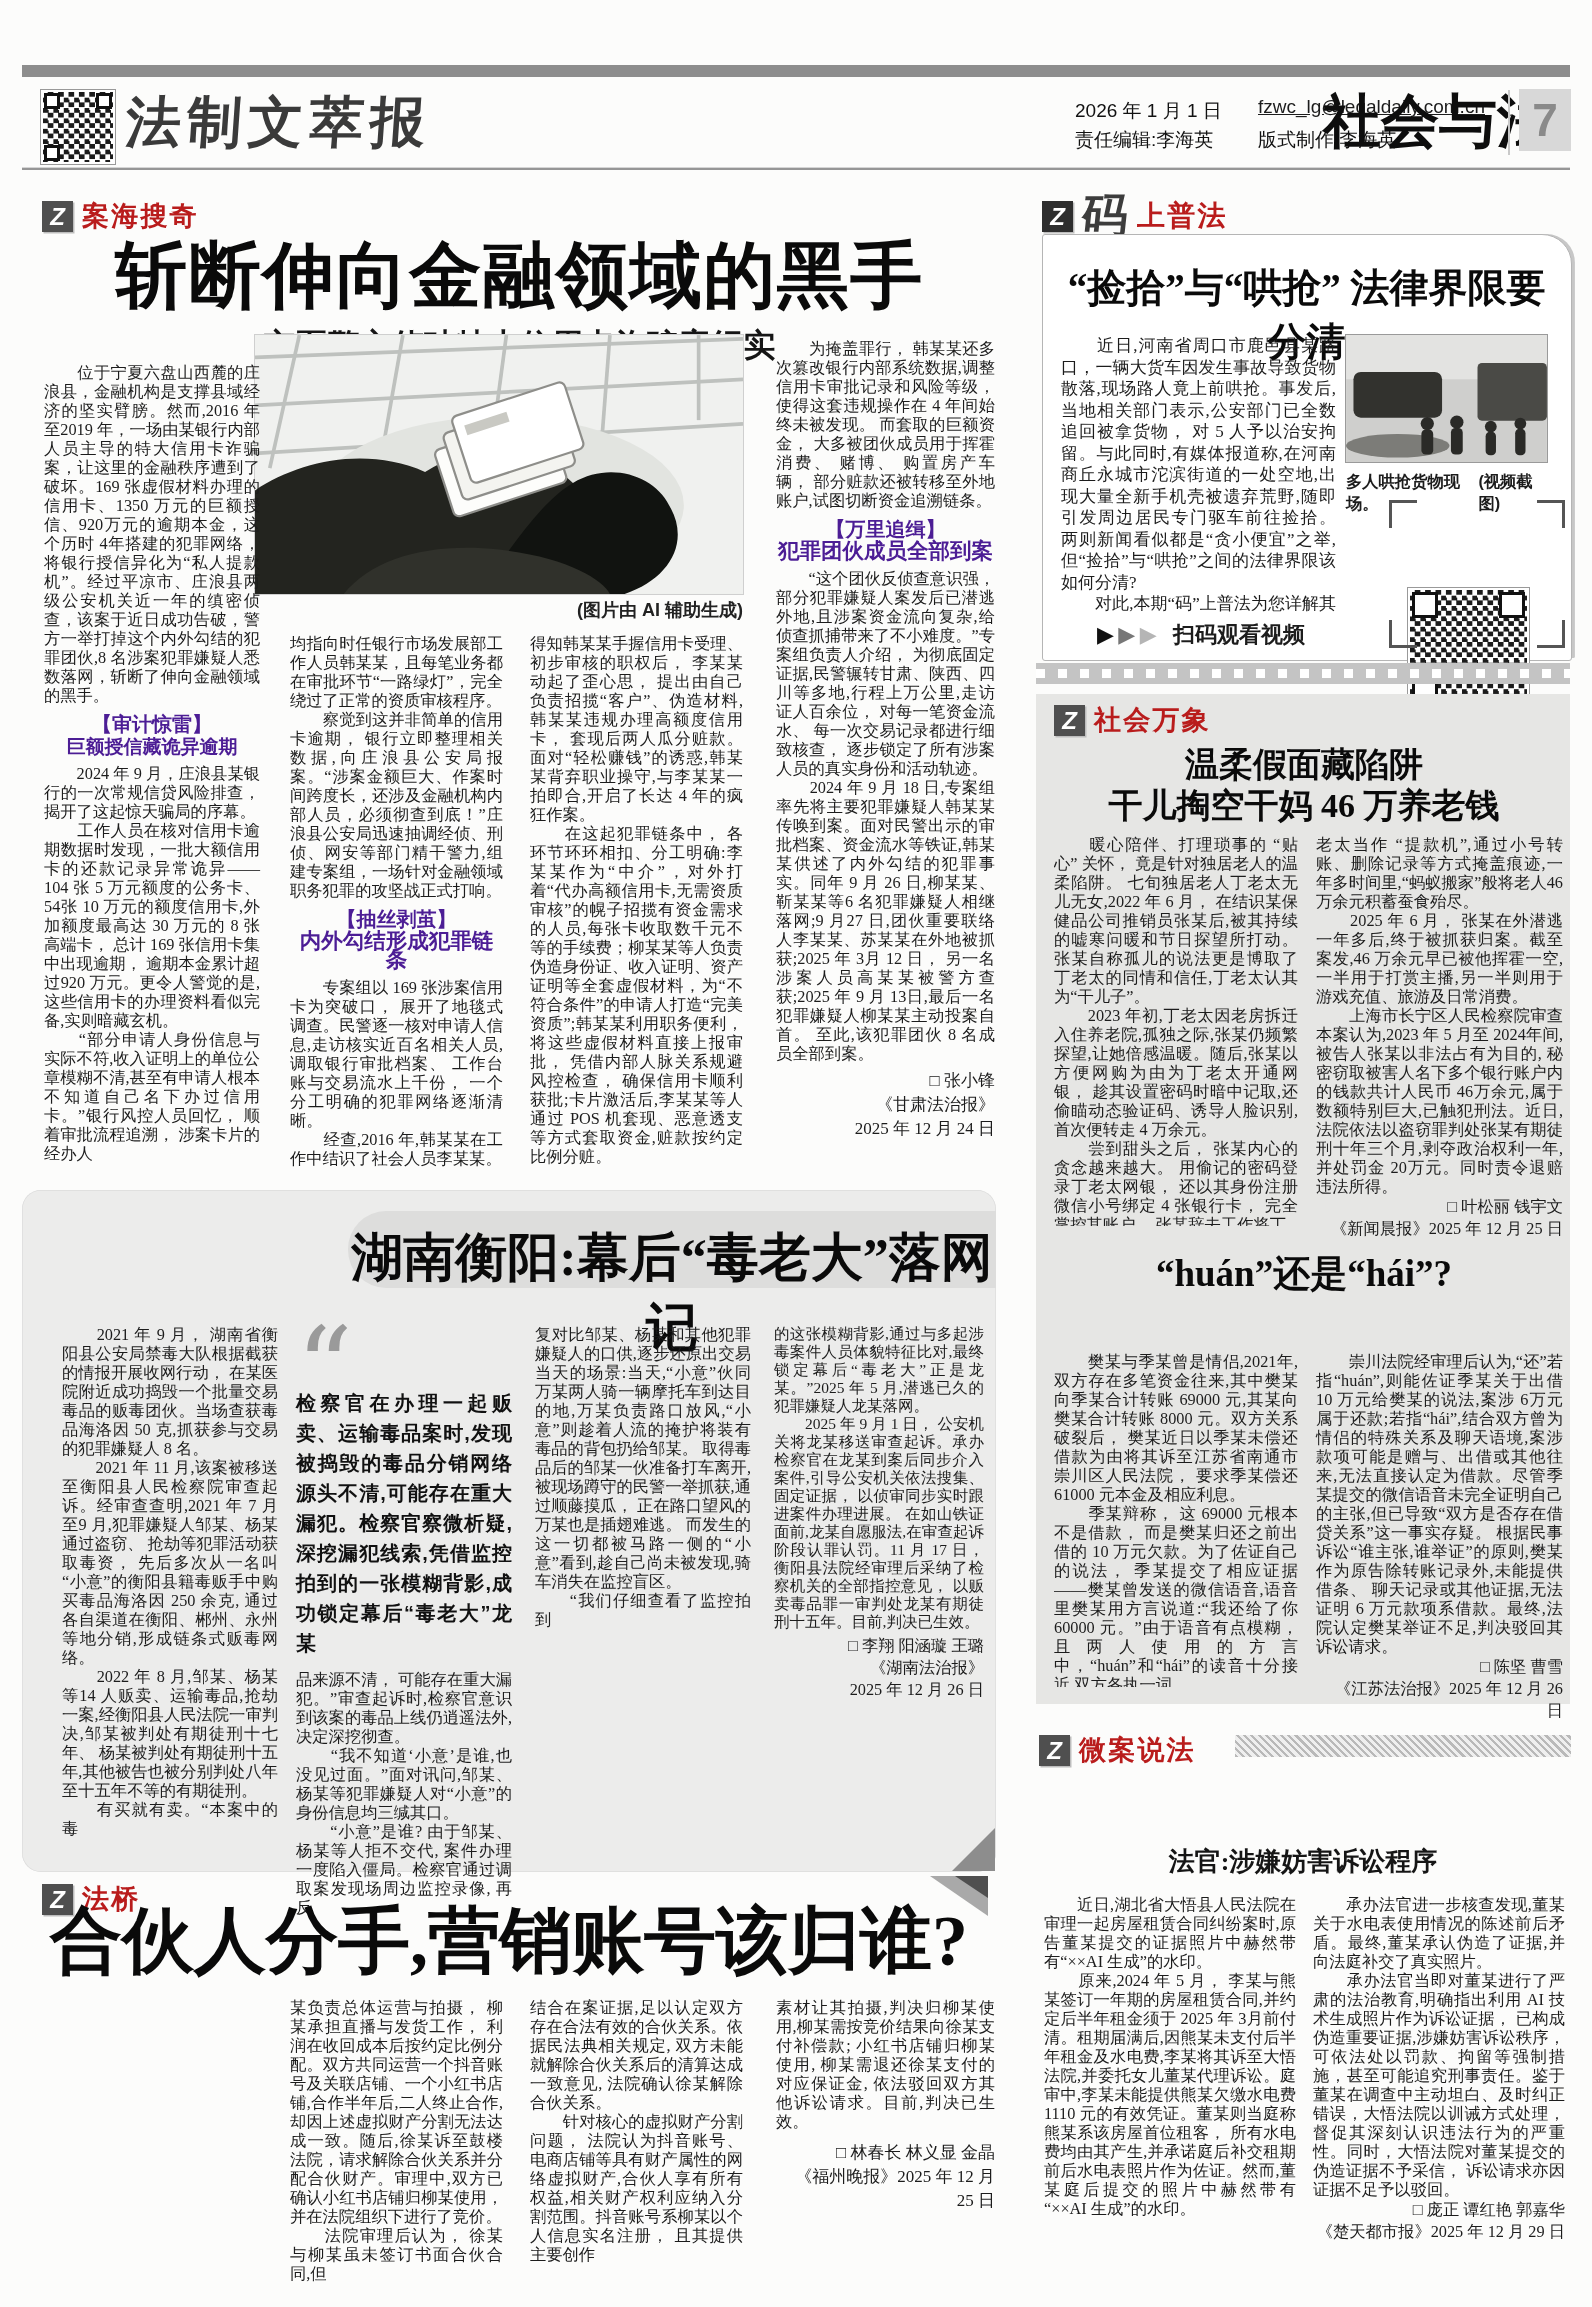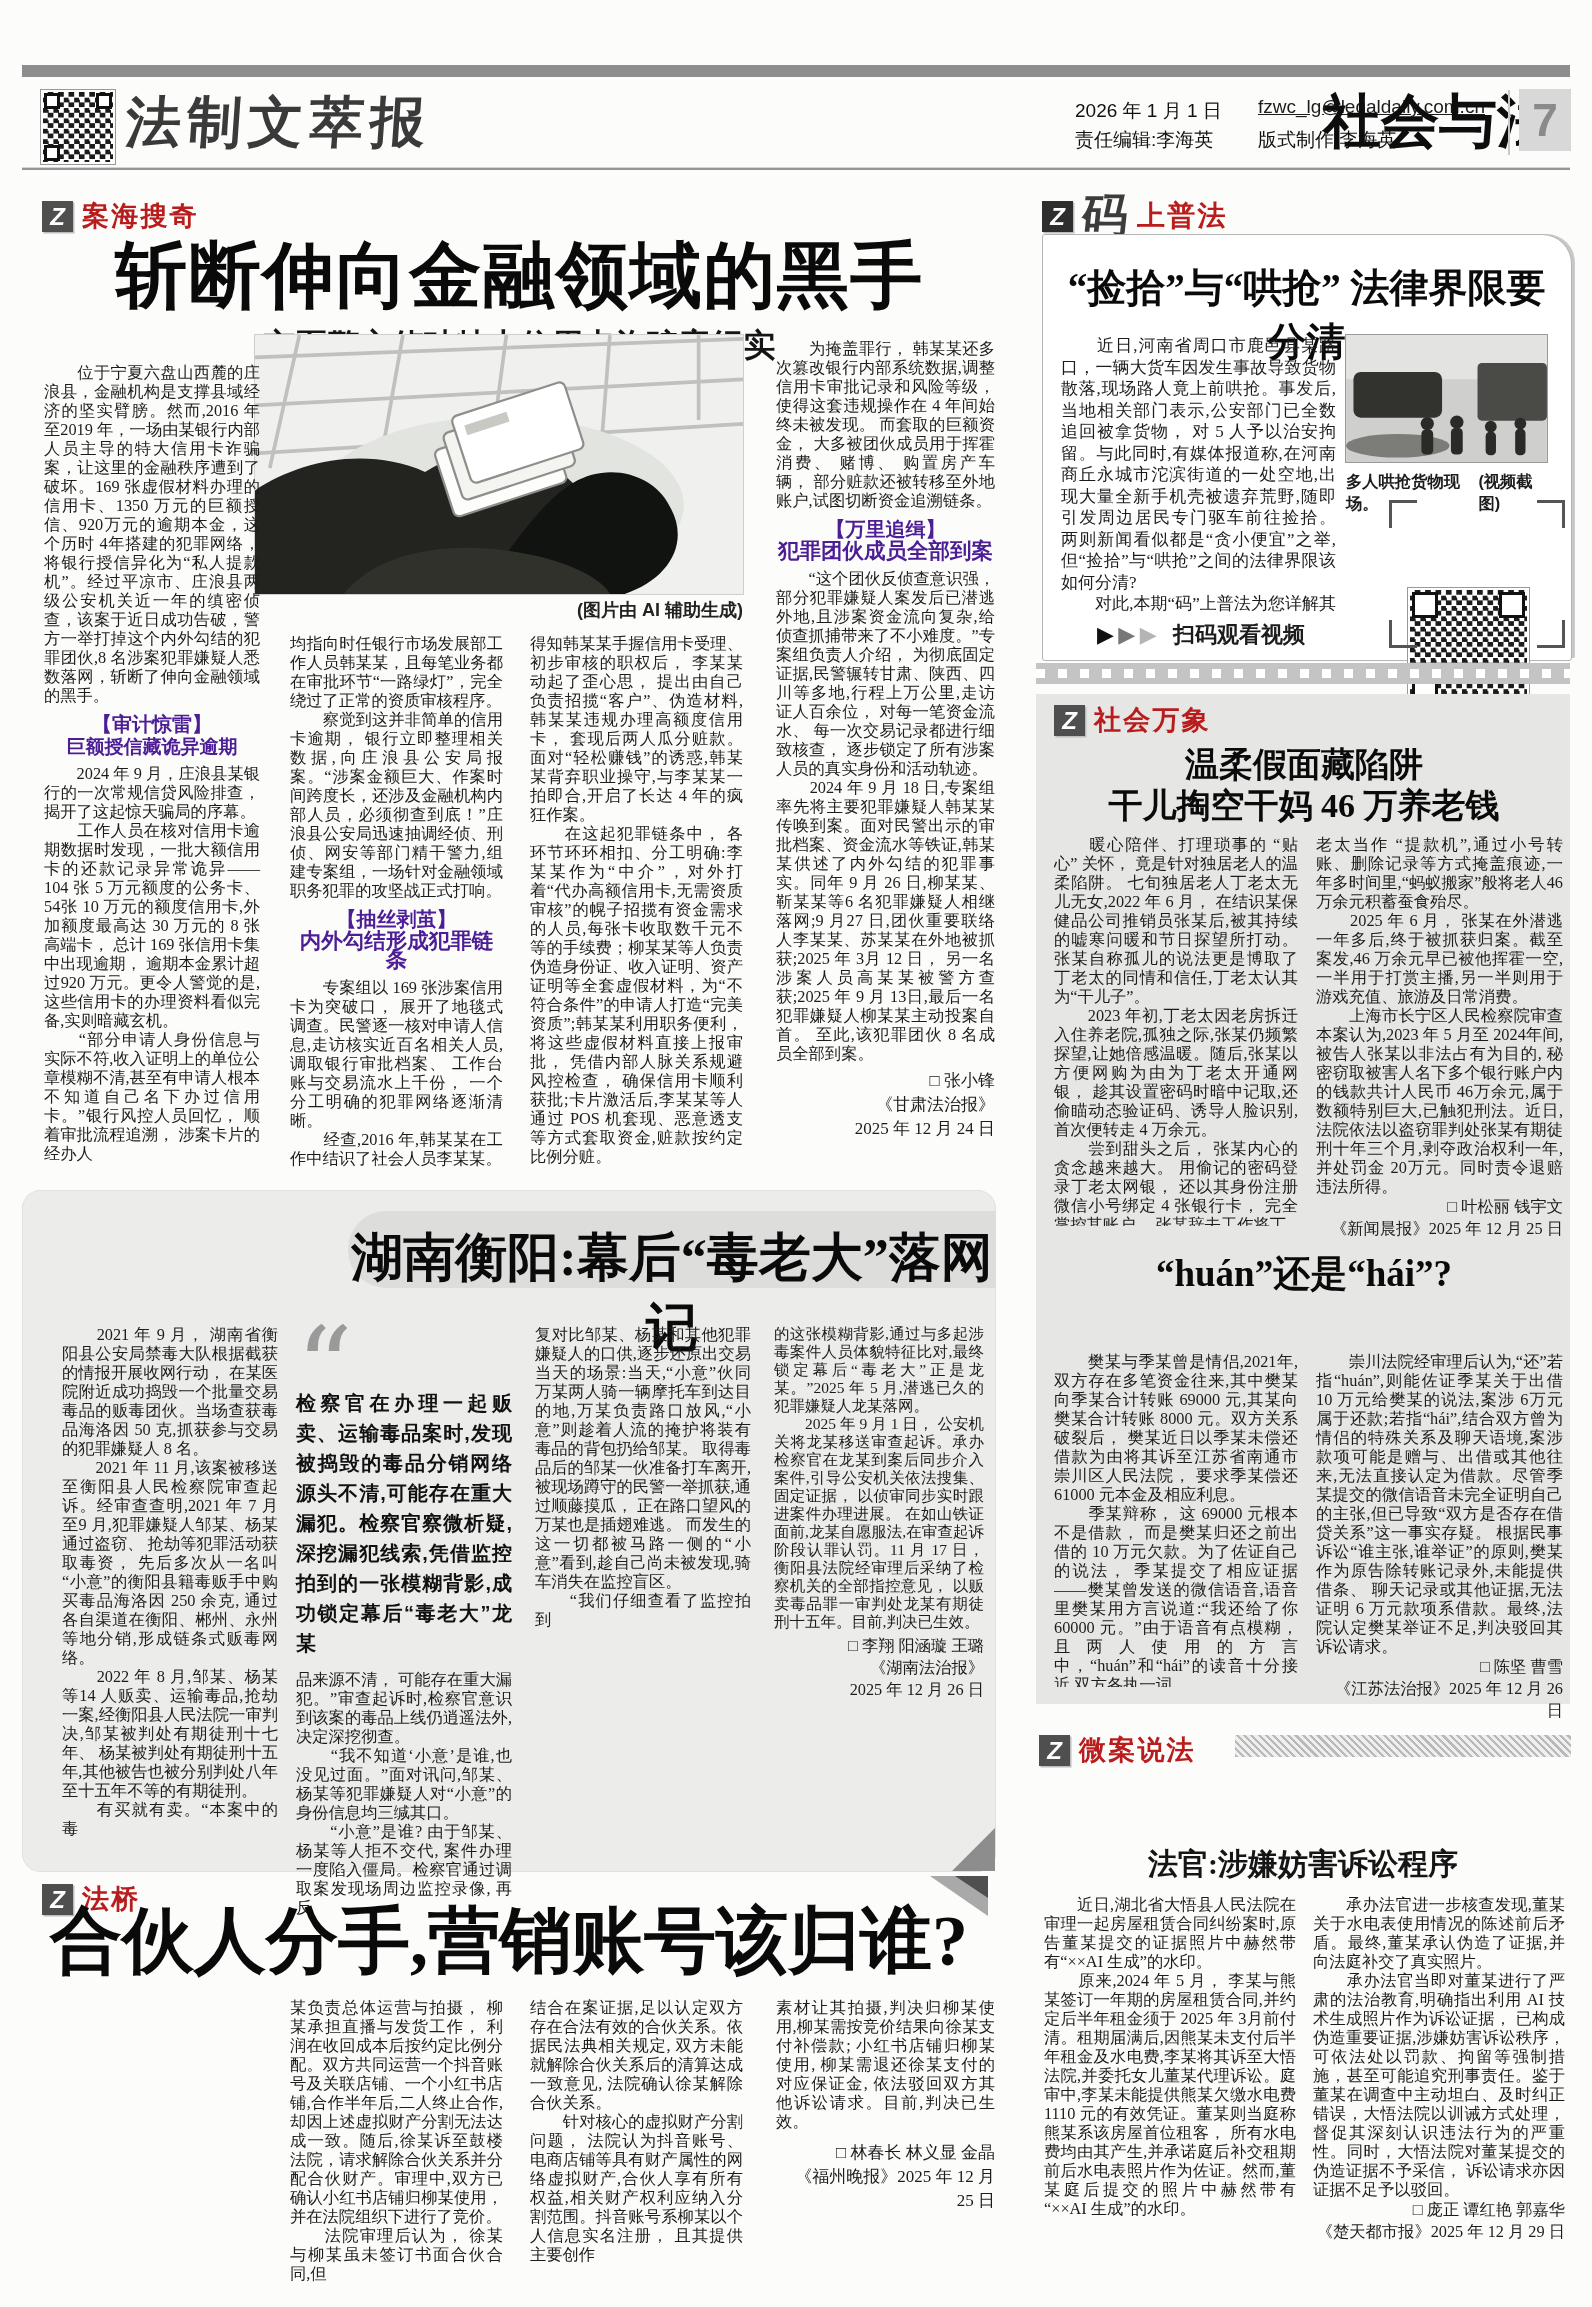--- a/index.html
+++ b/index.html
@@ -66,21 +66,21 @@
     background-image:repeating-linear-gradient(90deg,#fff 0 9px,rgba(0,0,0,0) 9px 22px);
     background-size:auto 9px;background-position:0 6px;background-repeat:repeat-x;}
   .gpanel{left:1036px;top:694px;width:534px;height:1010px;background:#e6e6e4;}
   .sh-h1{left:1044px;top:742px;width:520px;text-align:center;font-size:34px;font-weight:900;color:#0a0a0a;}
   .sh-h2{left:1044px;top:783px;width:520px;text-align:center;font-size:34px;font-weight:900;color:#0a0a0a;}
   .hu-h1{left:1044px;top:1249px;width:520px;text-align:center;font-size:37px;font-weight:900;color:#0a0a0a;}
   .hu-h2{left:1044px;top:1297px;width:520px;text-align:center;font-size:34px;font-weight:900;color:#0a0a0a;}
   .wa-hatch{left:1235px;top:1735px;width:336px;height:22px;
      background:repeating-linear-gradient(45deg,#b9b9b9 0 2.2px,#efefef 2.2px 5.2px);}
   .wa-h1{left:1036px;top:1787px;width:534px;text-align:center;font-size:42px;font-weight:900;color:#0a0a0a;}
-  .wa-h2{left:1036px;top:1844px;width:534px;text-align:center;font-size:30px;font-weight:700;color:#151515;}
+  .wa-h2{left:1036px;top:1844px;width:534px;text-align:center;font-size:26px;font-weight:700;color:#151515;}
 </style>
 </head>
 <body>
 
 <div class="page">
 
   <div class="abs topbar"></div>
   <div class="abs mast-qr qr">
     <div class="f tl"></div>
       <div class="f tr"></div>

